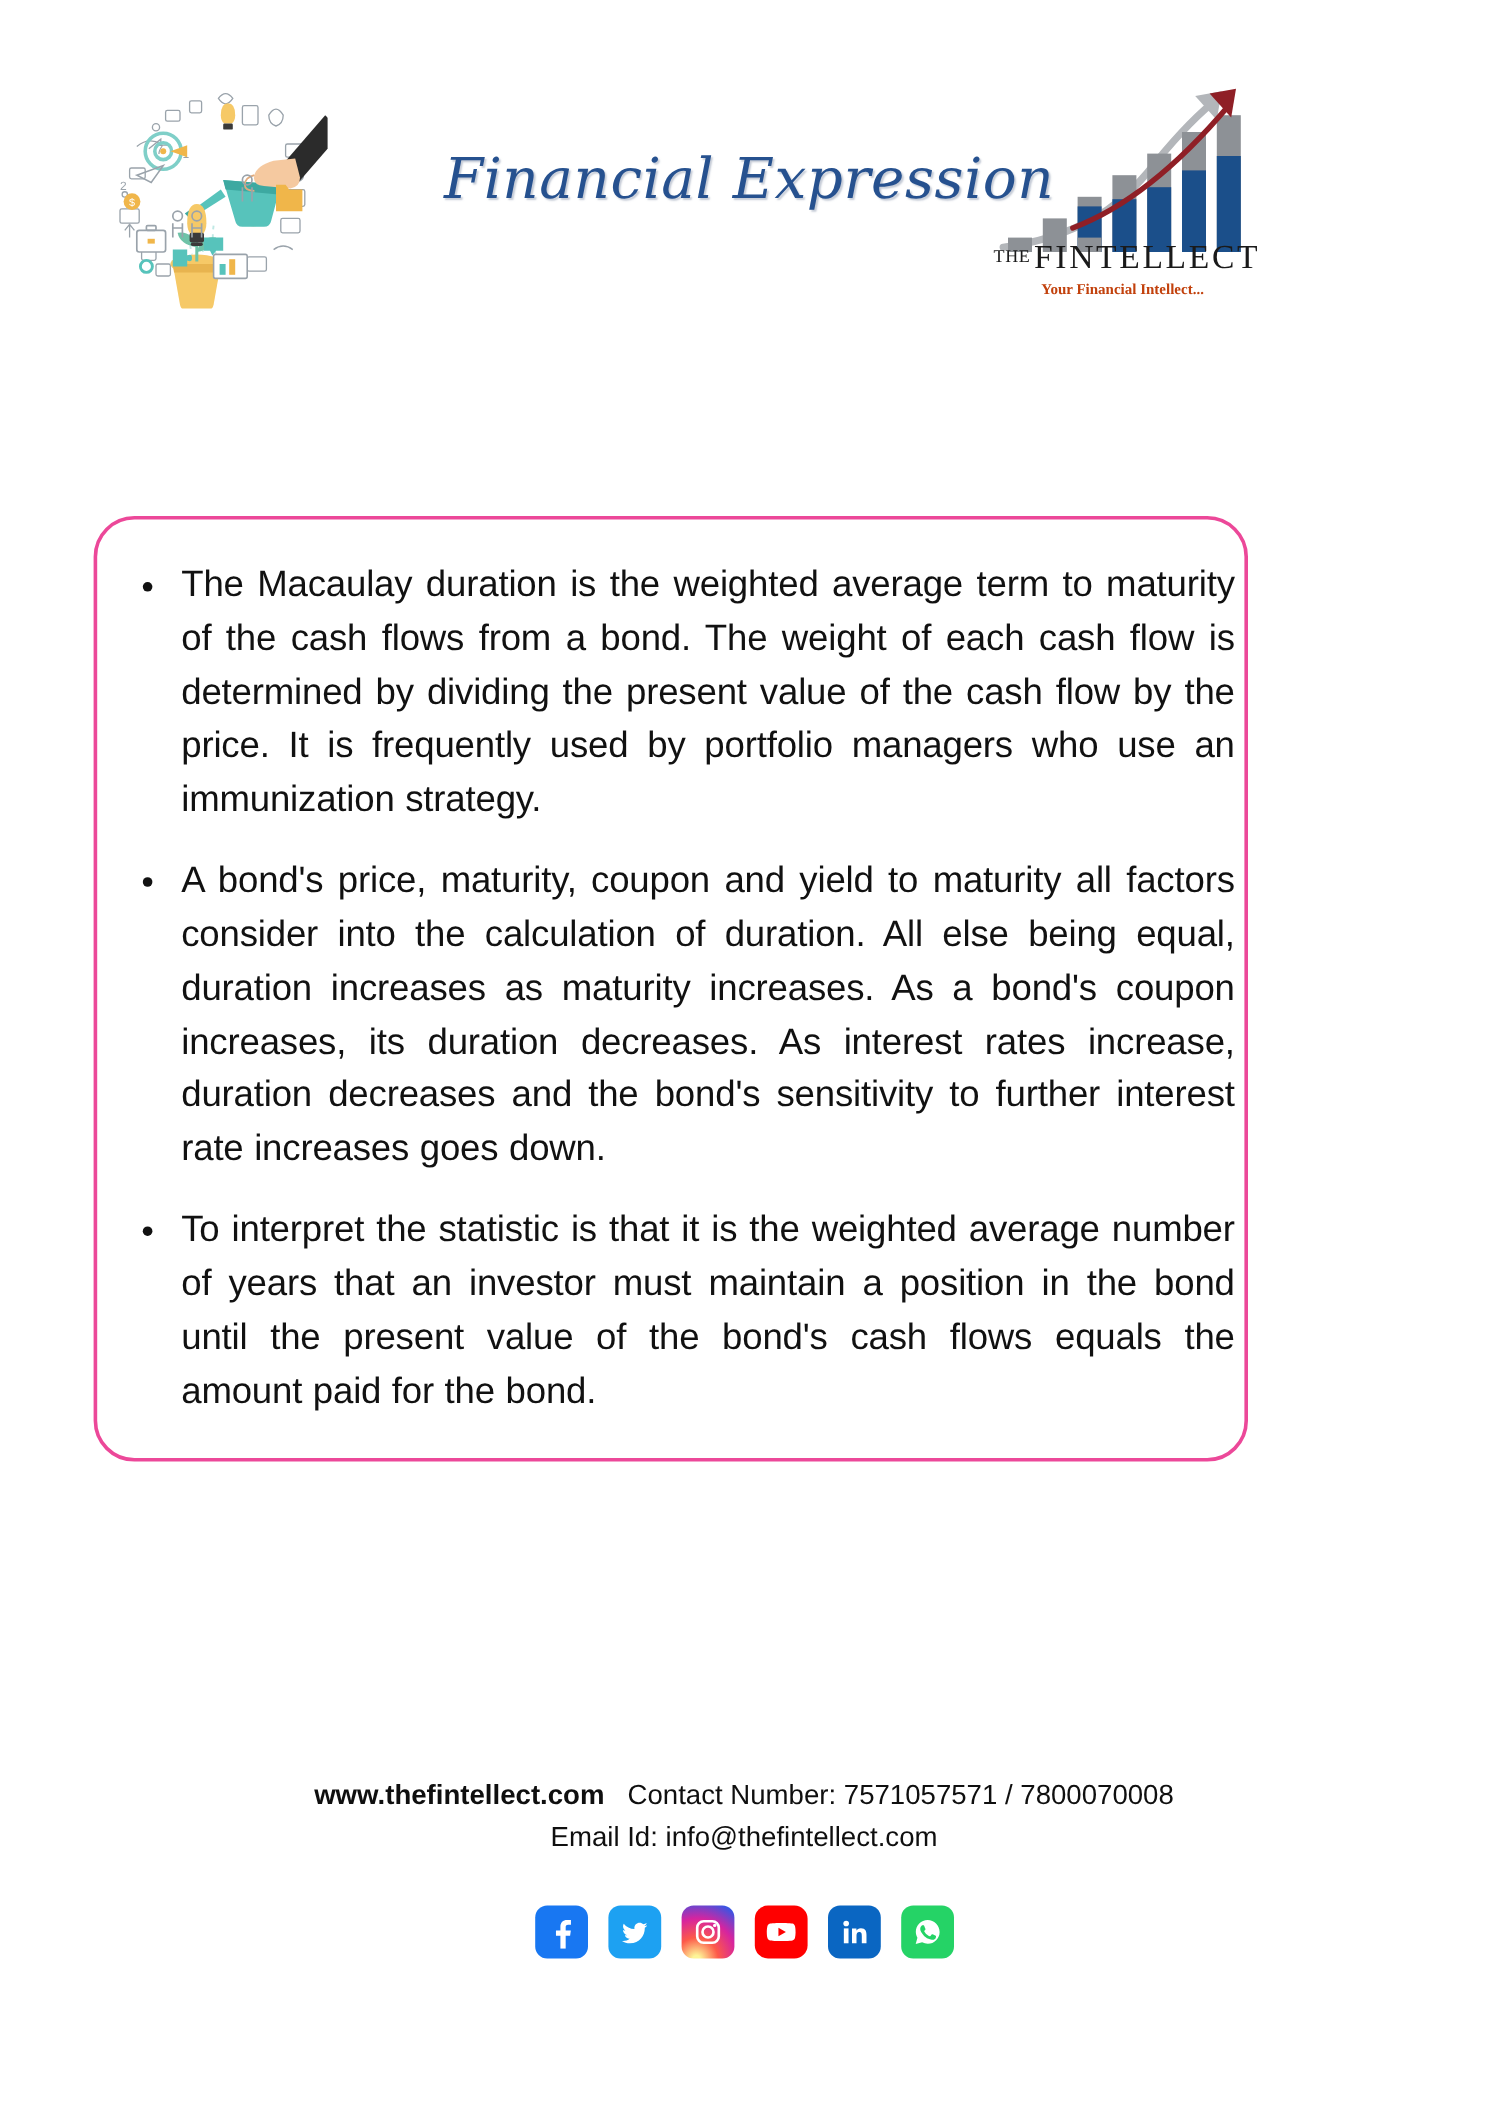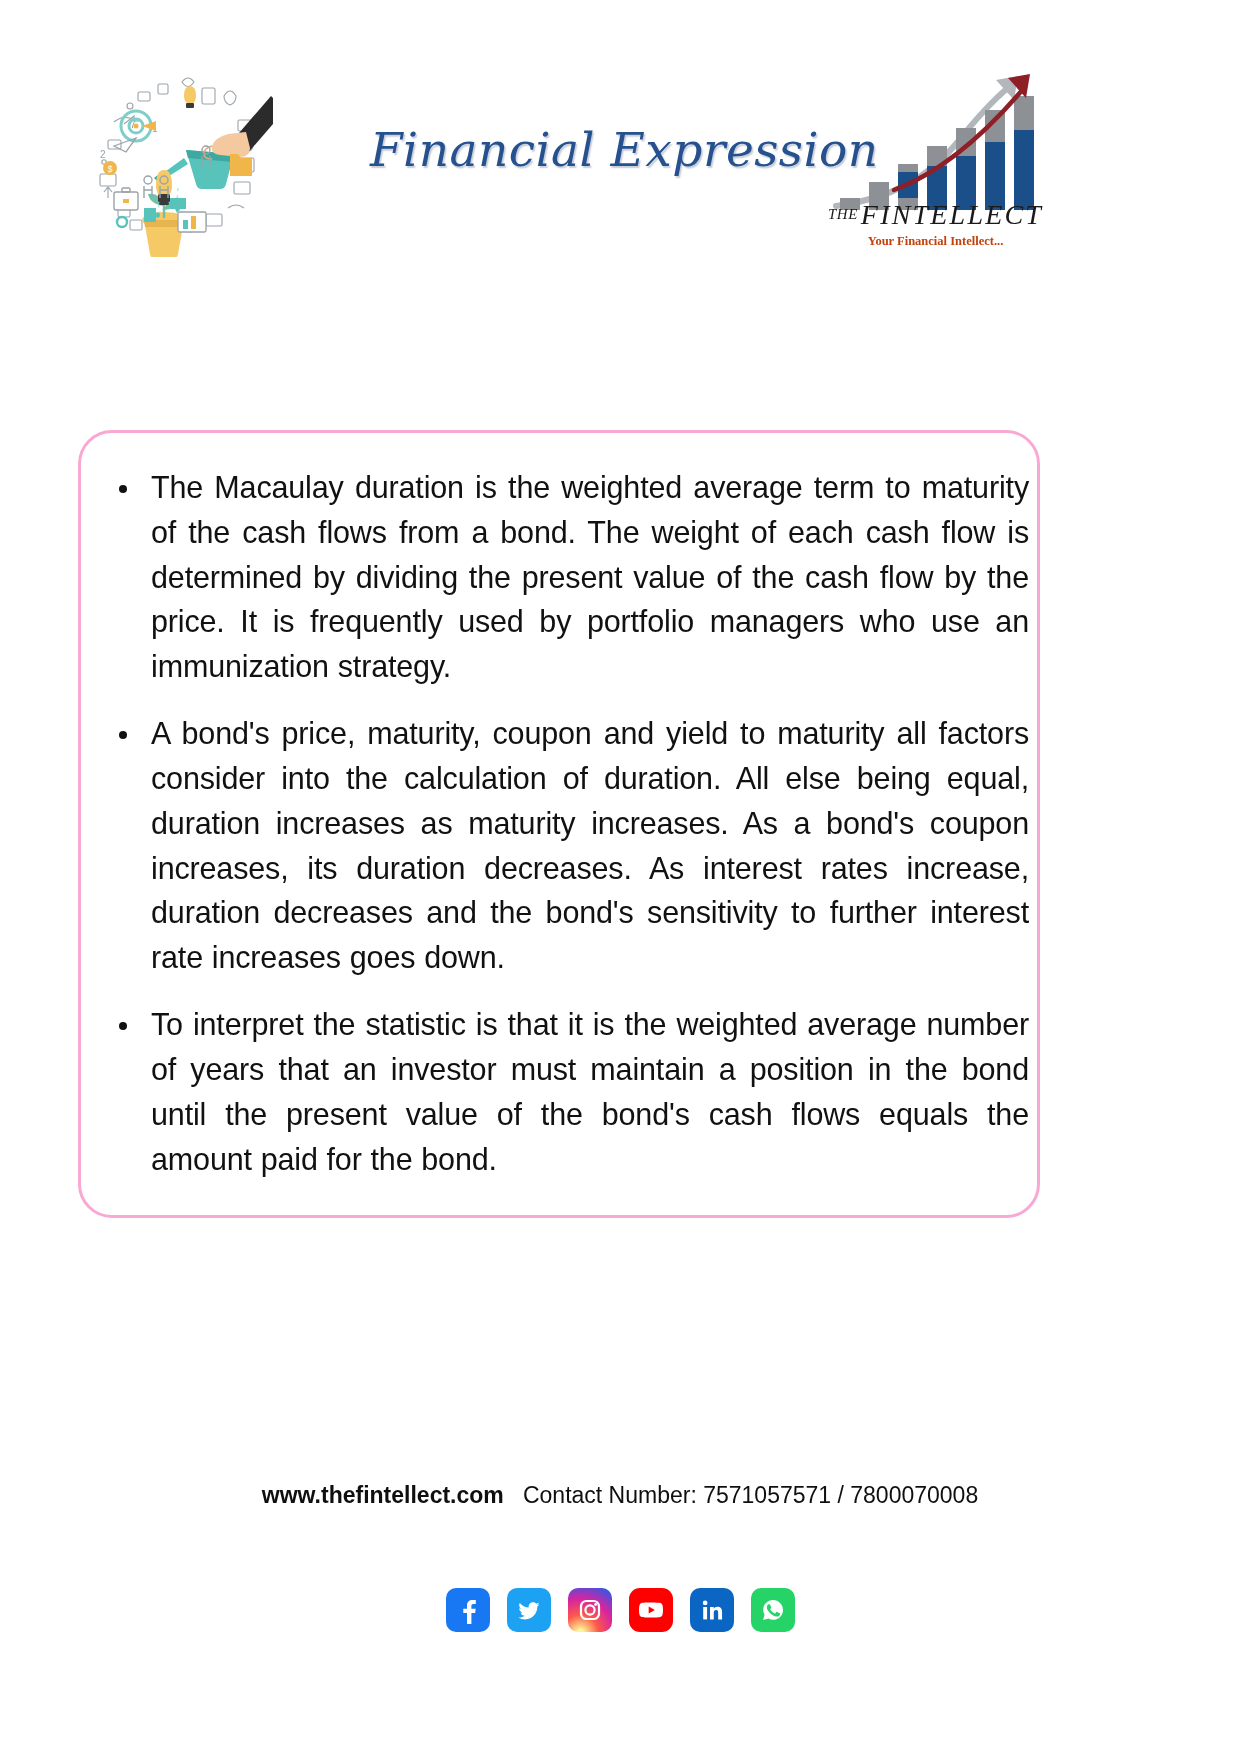--- a/index.html
+++ b/index.html
@@ -63,21 +63,20 @@
 
   .fin-wordmark {
     position: absolute;
     left: 0;
     bottom: 26px;
     width: 215px;
     text-align: center;
     font-family: "Liberation Serif", serif;
     color: #1a1a1a;
     white-space: nowrap;
-    font-style: italic;
   }
   .fin-the {
     font-size: 15px;
     letter-spacing: 0.5px;
     vertical-align: 5px;
     margin-right: 3px;
   }
   .fin-name {
     font-size: 28px;
     letter-spacing: 2.2px;
@@ -133,21 +132,21 @@
     transform: scaleX(0.97);
   }
 
   
   .content-box {
     position: absolute;
     left: 78px;
     top: 430px;
     width: 962px;
     height: 788px;
-    border: 3px solid #f9a8d4;
+    border: 3px solid #ec4899;
     border-radius: 34px;
     background: #ffffff;
     padding: 32px 8px 20px 24px;
   }
 
   .bullet-list {
     list-style: none;
   }
 
   .bullet-item {
@@ -386,20 +385,21 @@
         <span class="dot"></span>
         <span>To interpret the statistic is that it is the weighted average number of years that an investor must maintain a position in the bond until the present value of the bond's cash flows equals the amount paid for the bond.</span>
       </li>
     </ul>
   </div>
 
   <div class="footer">
     <div class="footer-line">
       <span class="site">www.thefintellect.com</span>&nbsp;&nbsp;&nbsp;<span>Contact Number: 7571057571 / 7800070008</span>
     </div>
+    <div class="footer-line">Email Id: info@thefintellect.com</div>
   </div>
 
   <div class="social-row">
 
     <div class="social-icon si-facebook">
       <svg width="28" height="28" viewBox="0 0 28 28">
         <path d="M17.4 28V17.1h3.7l0.6-4.3h-4.3V10c0-1.2 0.4-2.1 2.1-2.1h2.3V4.1C21.4 4 20 3.9 18.5 3.9c-3.3 0-5.5 2-5.5 5.7v3.2H9.3v4.3H13V28H17.4z" fill="#ffffff"></path>
       </svg>
     </div>
 

